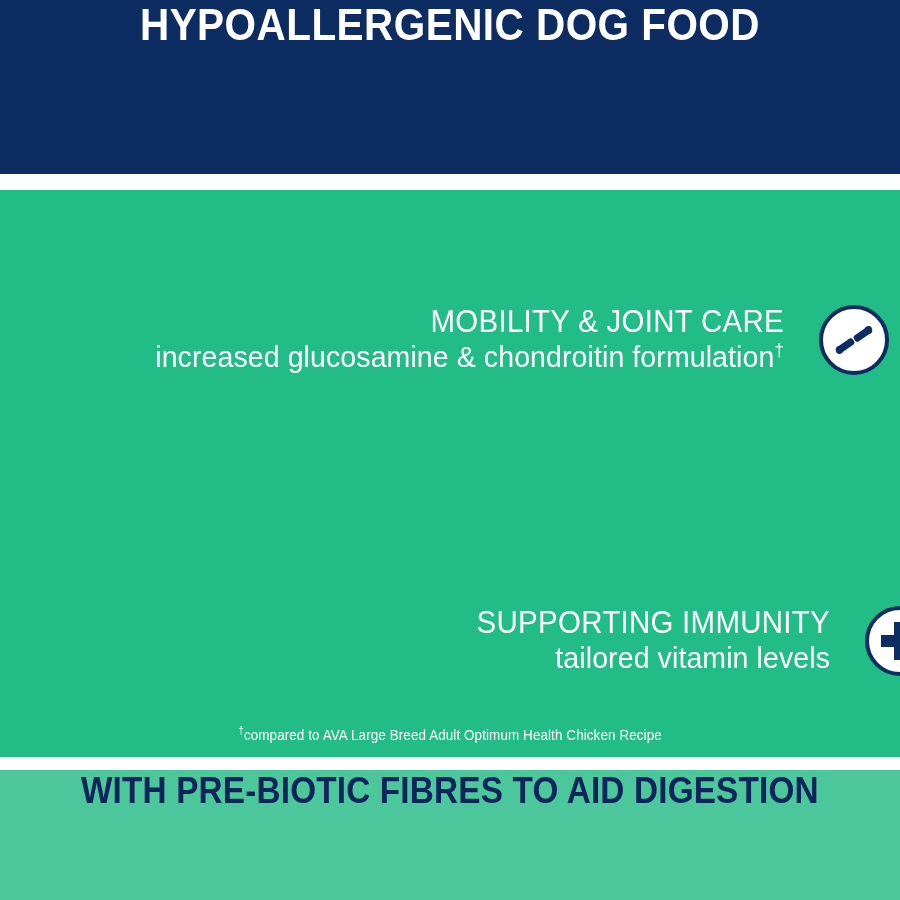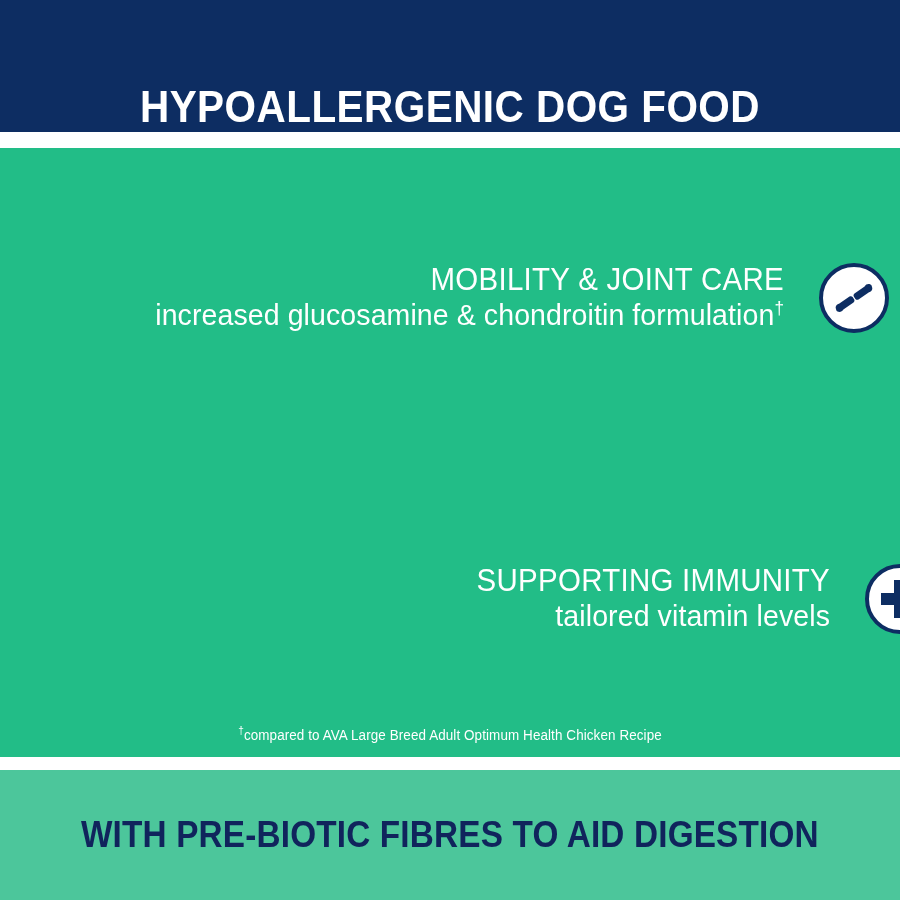--- a/index.html
+++ b/index.html
@@ -17,24 +17,24 @@
     position: relative;
     width: 900px;
     height: 900px;
     background: #ffffff;
     display: flex;
     flex-direction: column;
   }
 
   
   .header-band {
-    height: 132px;
+    height: 174px;
     background: #0d2d62;
     display: flex;
-    align-items: flex-end;
+    align-items: flex-start;
     justify-content: center;
     flex: 0 0 auto;
   }
   .header-title {
     color: #ffffff;
     font-size: 44px;
     font-weight: 700;
     letter-spacing: 0.5px;
     text-transform: uppercase;
     transform: scaleX(0.92);
@@ -141,21 +141,21 @@
     height: 13px;
     background: #ffffff;
     flex: 0 0 auto;
   }
 
   
   .bottom-band {
     height: 130px;
     background: #4cc69b;
     display: flex;
-    align-items: center;
+    align-items: flex-start;
     justify-content: center;
     flex: 0 0 auto;
   }
   .bottom-title {
     color: #10245c;
     font-size: 37px;
     font-weight: 700;
     letter-spacing: 0.2px;
     text-transform: uppercase;
     transform: scaleX(0.9);

